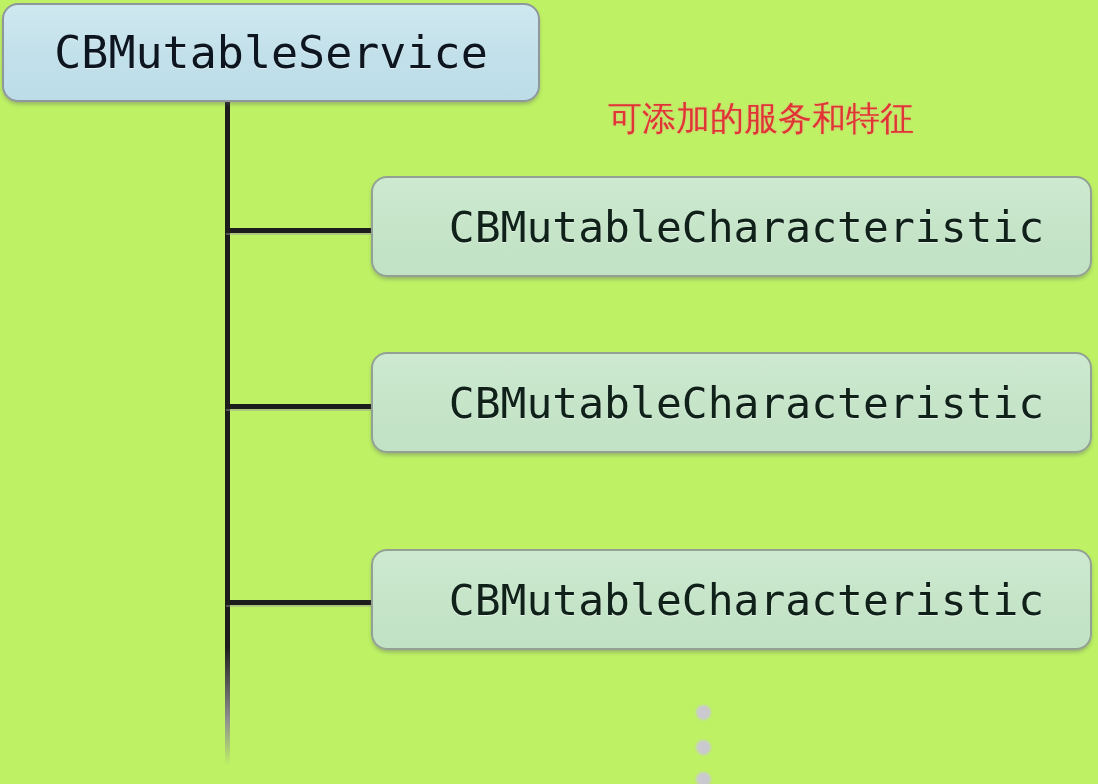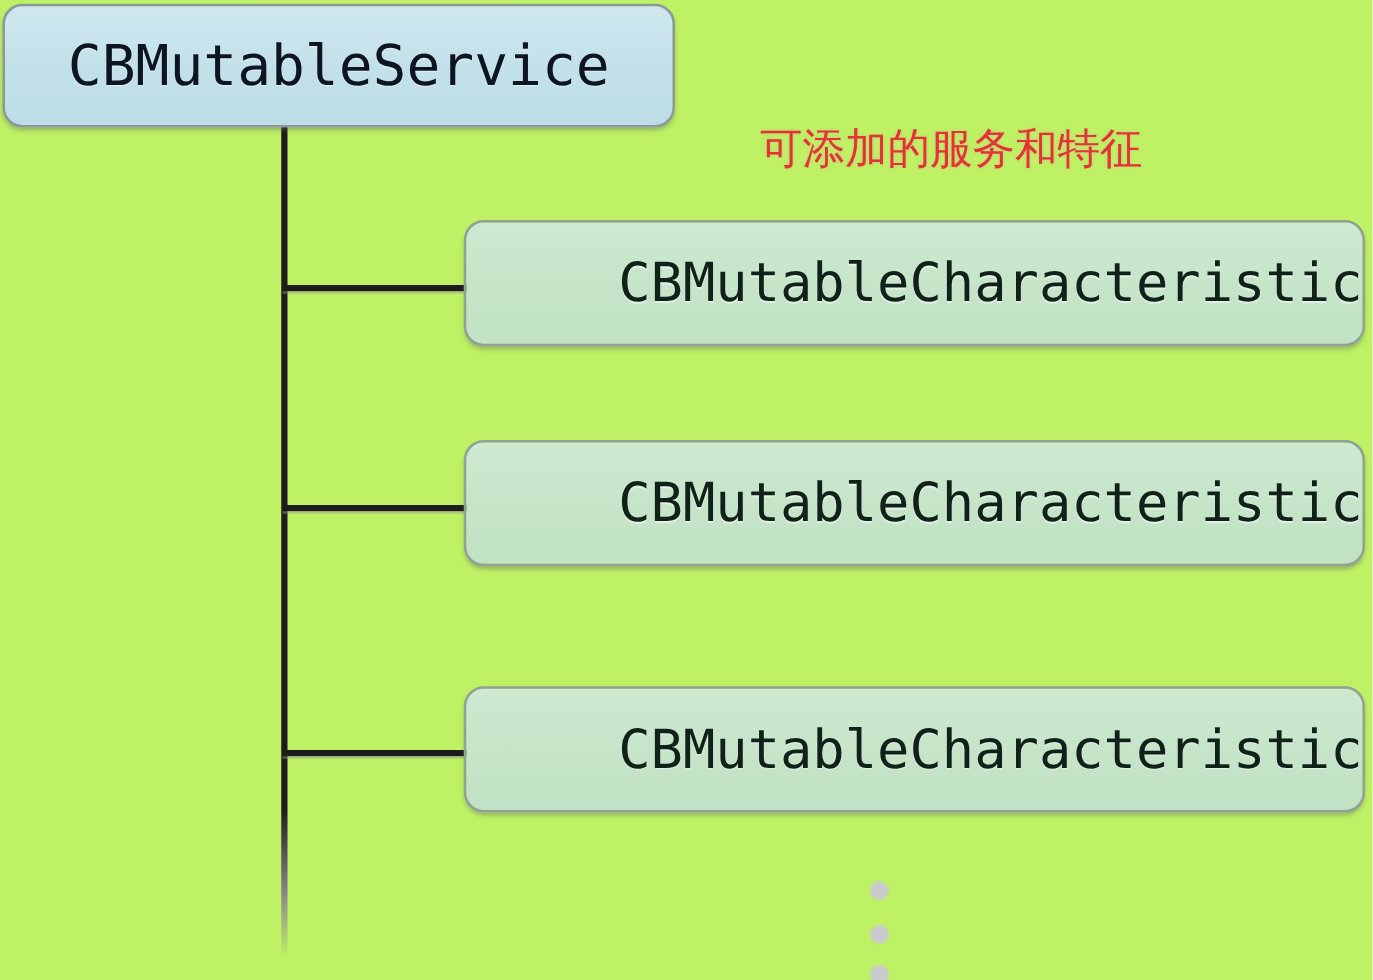--- a/index.html
+++ b/index.html
@@ -46,21 +46,21 @@
     box-shadow: 0 3px 4px -1px rgba(90,95,100,0.45);
   }
   .node-service {
     background: linear-gradient(to bottom, #cfe8ef 0%, #c2e0ea 55%, #bcdde8 100%);
     border-color: #8e979b;
     justify-content: center;
   }
   .node-characteristic {
     background: linear-gradient(to bottom, #cdead0 0%, #c5e4c8 55%, #c1e2c5 100%);
     border-color: #93a094;
-    justify-content: flex-end;
+    justify-content: center;
   }
   .node-label {
     color: #111a16;
     white-space: nowrap;
     letter-spacing: 0px;
     text-shadow: 0 1px 1px rgba(255,255,255,0.55);
   }
   .node-service .node-label {
     font-size: 45px;
     color: #0d1620;

